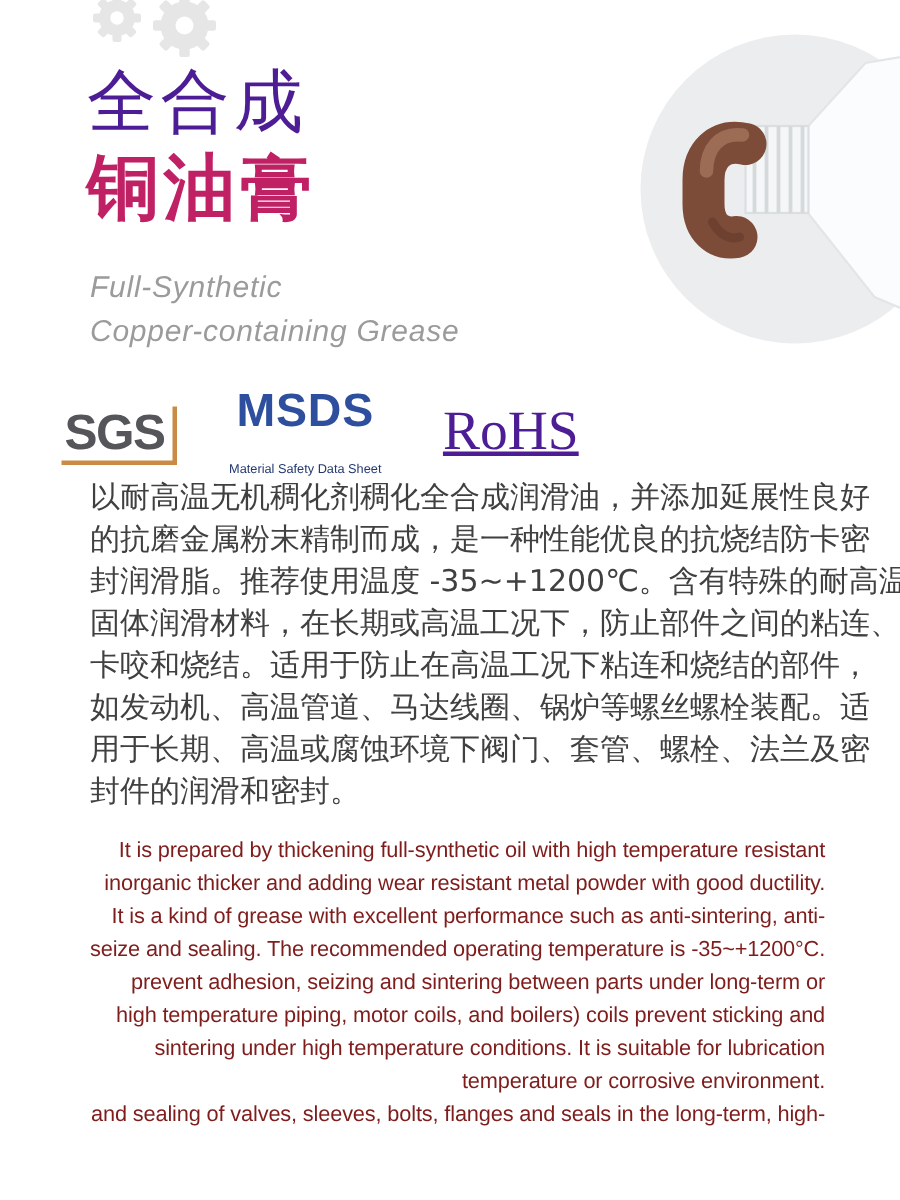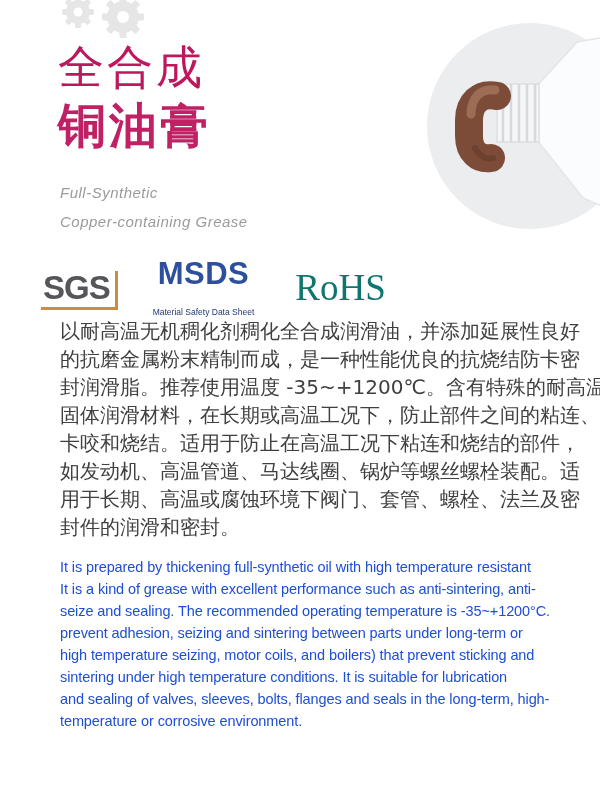--- a/index.html
+++ b/index.html
@@ -8,36 +8,36 @@
     position:relative; width:600px; height:800px; margin:0 auto;
     background:#ffffff; overflow:hidden;
     font-family:"Liberation Sans", sans-serif;
   }
   
   .gears { position:absolute; left:56px; top:-6px; }
   
   .photo { position:absolute; left:425px; top:20px; }
   
   .title-zh { position:absolute; left:58px; top:38px; font-family:"DejaVu Sans", sans-serif; }
-  .title-zh .l1 { font-size:46px; line-height:58px; letter-spacing:3px; color:#be185d; font-weight:500; }
+  .title-zh .l1 { font-size:46px; line-height:58px; letter-spacing:3px; color:#4c1d95; font-weight:500; }
   .title-zh .l2 { font-size:48px; line-height:58px; letter-spacing:3px; color:#bf2164; font-weight:800; }
-  .subtitle { position:absolute; left:60px; top:178px; font-style:italic; font-size:15px; color:#9b9b9b; letter-spacing:0.5px; }
+  .subtitle { position:absolute; left:60px; top:178px; font-style:italic; font-size:20px; color:#9b9b9b; letter-spacing:0.5px; }
   .subtitle .tline { height:29px; line-height:29px; white-space:nowrap; }
   
   .badges { position:absolute; left:41px; top:258px; display:flex; align-items:center;gap:11px; }
   .badge-sgs { padding:0 5px 3px 2px; border-bottom:3px solid #c98b45; border-right:3px solid #c98b45; margin-top:5px; }
   .badge-sgs .txt { font-size:33px; font-weight:bold; color:#55565a; letter-spacing:-1px; line-height:33px; }
   .badge-msds { margin-left:24px; text-align:center; }
   .badge-msds .txt { font-size:31px; font-weight:bold; color:#2d4f9e; letter-spacing:0.5px; line-height:31px; }
   .badge-msds .sub { font-size:8.5px; font-weight:normal; color:#22386f; white-space:nowrap; margin-top:18px; }
-  .badge-rohs { margin-left:30px; margin-top:1px; font-family:"Liberation Serif", serif; font-size:37px; color:#0f766e; line-height:38px; }
+  .badge-rohs { margin-left:30px; margin-top:1px; font-family:"Liberation Serif", serif; font-size:37px; color:#4c1d95; line-height:38px;text-decoration:underline; }
   
   .desc-zh { position:absolute; left:60px; top:317px; font-family:"DejaVu Sans", sans-serif; font-size:20px; color:#404040; }
   .desc-zh .tline { height:28px; line-height:28px; white-space:nowrap; }
-  .desc-en { position:absolute; left:60px; top:556px; font-size:14.5px; color:#1d4ed8; letter-spacing:-0.1px; }
+  .desc-en { position:absolute; left:60px; top:556px; font-size:14.5px; color:#7f1d1d; letter-spacing:-0.1px;text-align:right; }
   .desc-en .tline { height:22px; line-height:22px; white-space:nowrap; }
 </style>
 </head>
 <body>
 
 <div class="page">
 
   <svg class="gears" width="110" height="48" viewBox="0 0 110 48">
     <g fill="#e6e6e6">
       <circle cx="22" cy="18" r="12"></circle>
@@ -119,22 +119,23 @@
       <div class="tline">封润滑脂。推荐使用温度 -35~+1200℃。含有特殊的耐高温</div>
       <div class="tline">固体润滑材料，在长期或高温工况下，防止部件之间的粘连、</div>
       <div class="tline">卡咬和烧结。适用于防止在高温工况下粘连和烧结的部件，</div>
       <div class="tline">如发动机、高温管道、马达线圈、锅炉等螺丝螺栓装配。适</div>
       <div class="tline">用于长期、高温或腐蚀环境下阀门、套管、螺栓、法兰及密</div>
       <div class="tline">封件的润滑和密封。</div>
     </div>
 
   <div class="desc-en">
       <div class="tline">It is prepared by thickening full-synthetic oil with high temperature resistant</div>
+      <div class="tline">inorganic thicker and adding wear resistant metal powder with good ductility.</div>
       <div class="tline">It is a kind of grease with excellent performance such as anti-sintering, anti-</div>
       <div class="tline">seize and sealing. The recommended operating temperature is -35~+1200°C.</div>
       <div class="tline">prevent adhesion, seizing and sintering between parts under long-term or</div>
-      <div class="tline">high temperature seizing, motor coils, and boilers) that prevent sticking and</div>
+      <div class="tline">high temperature piping, motor coils, and boilers) coils prevent sticking and</div>
       <div class="tline">sintering under high temperature conditions. It is suitable for lubrication</div>
+      <div class="tline">temperature or corrosive environment.</div>
       <div class="tline">and sealing of valves, sleeves, bolts, flanges and seals in the long-term, high-</div>
-      <div class="tline">temperature or corrosive environment.</div>
     </div>
 
 </div>
 
 </body></html>

